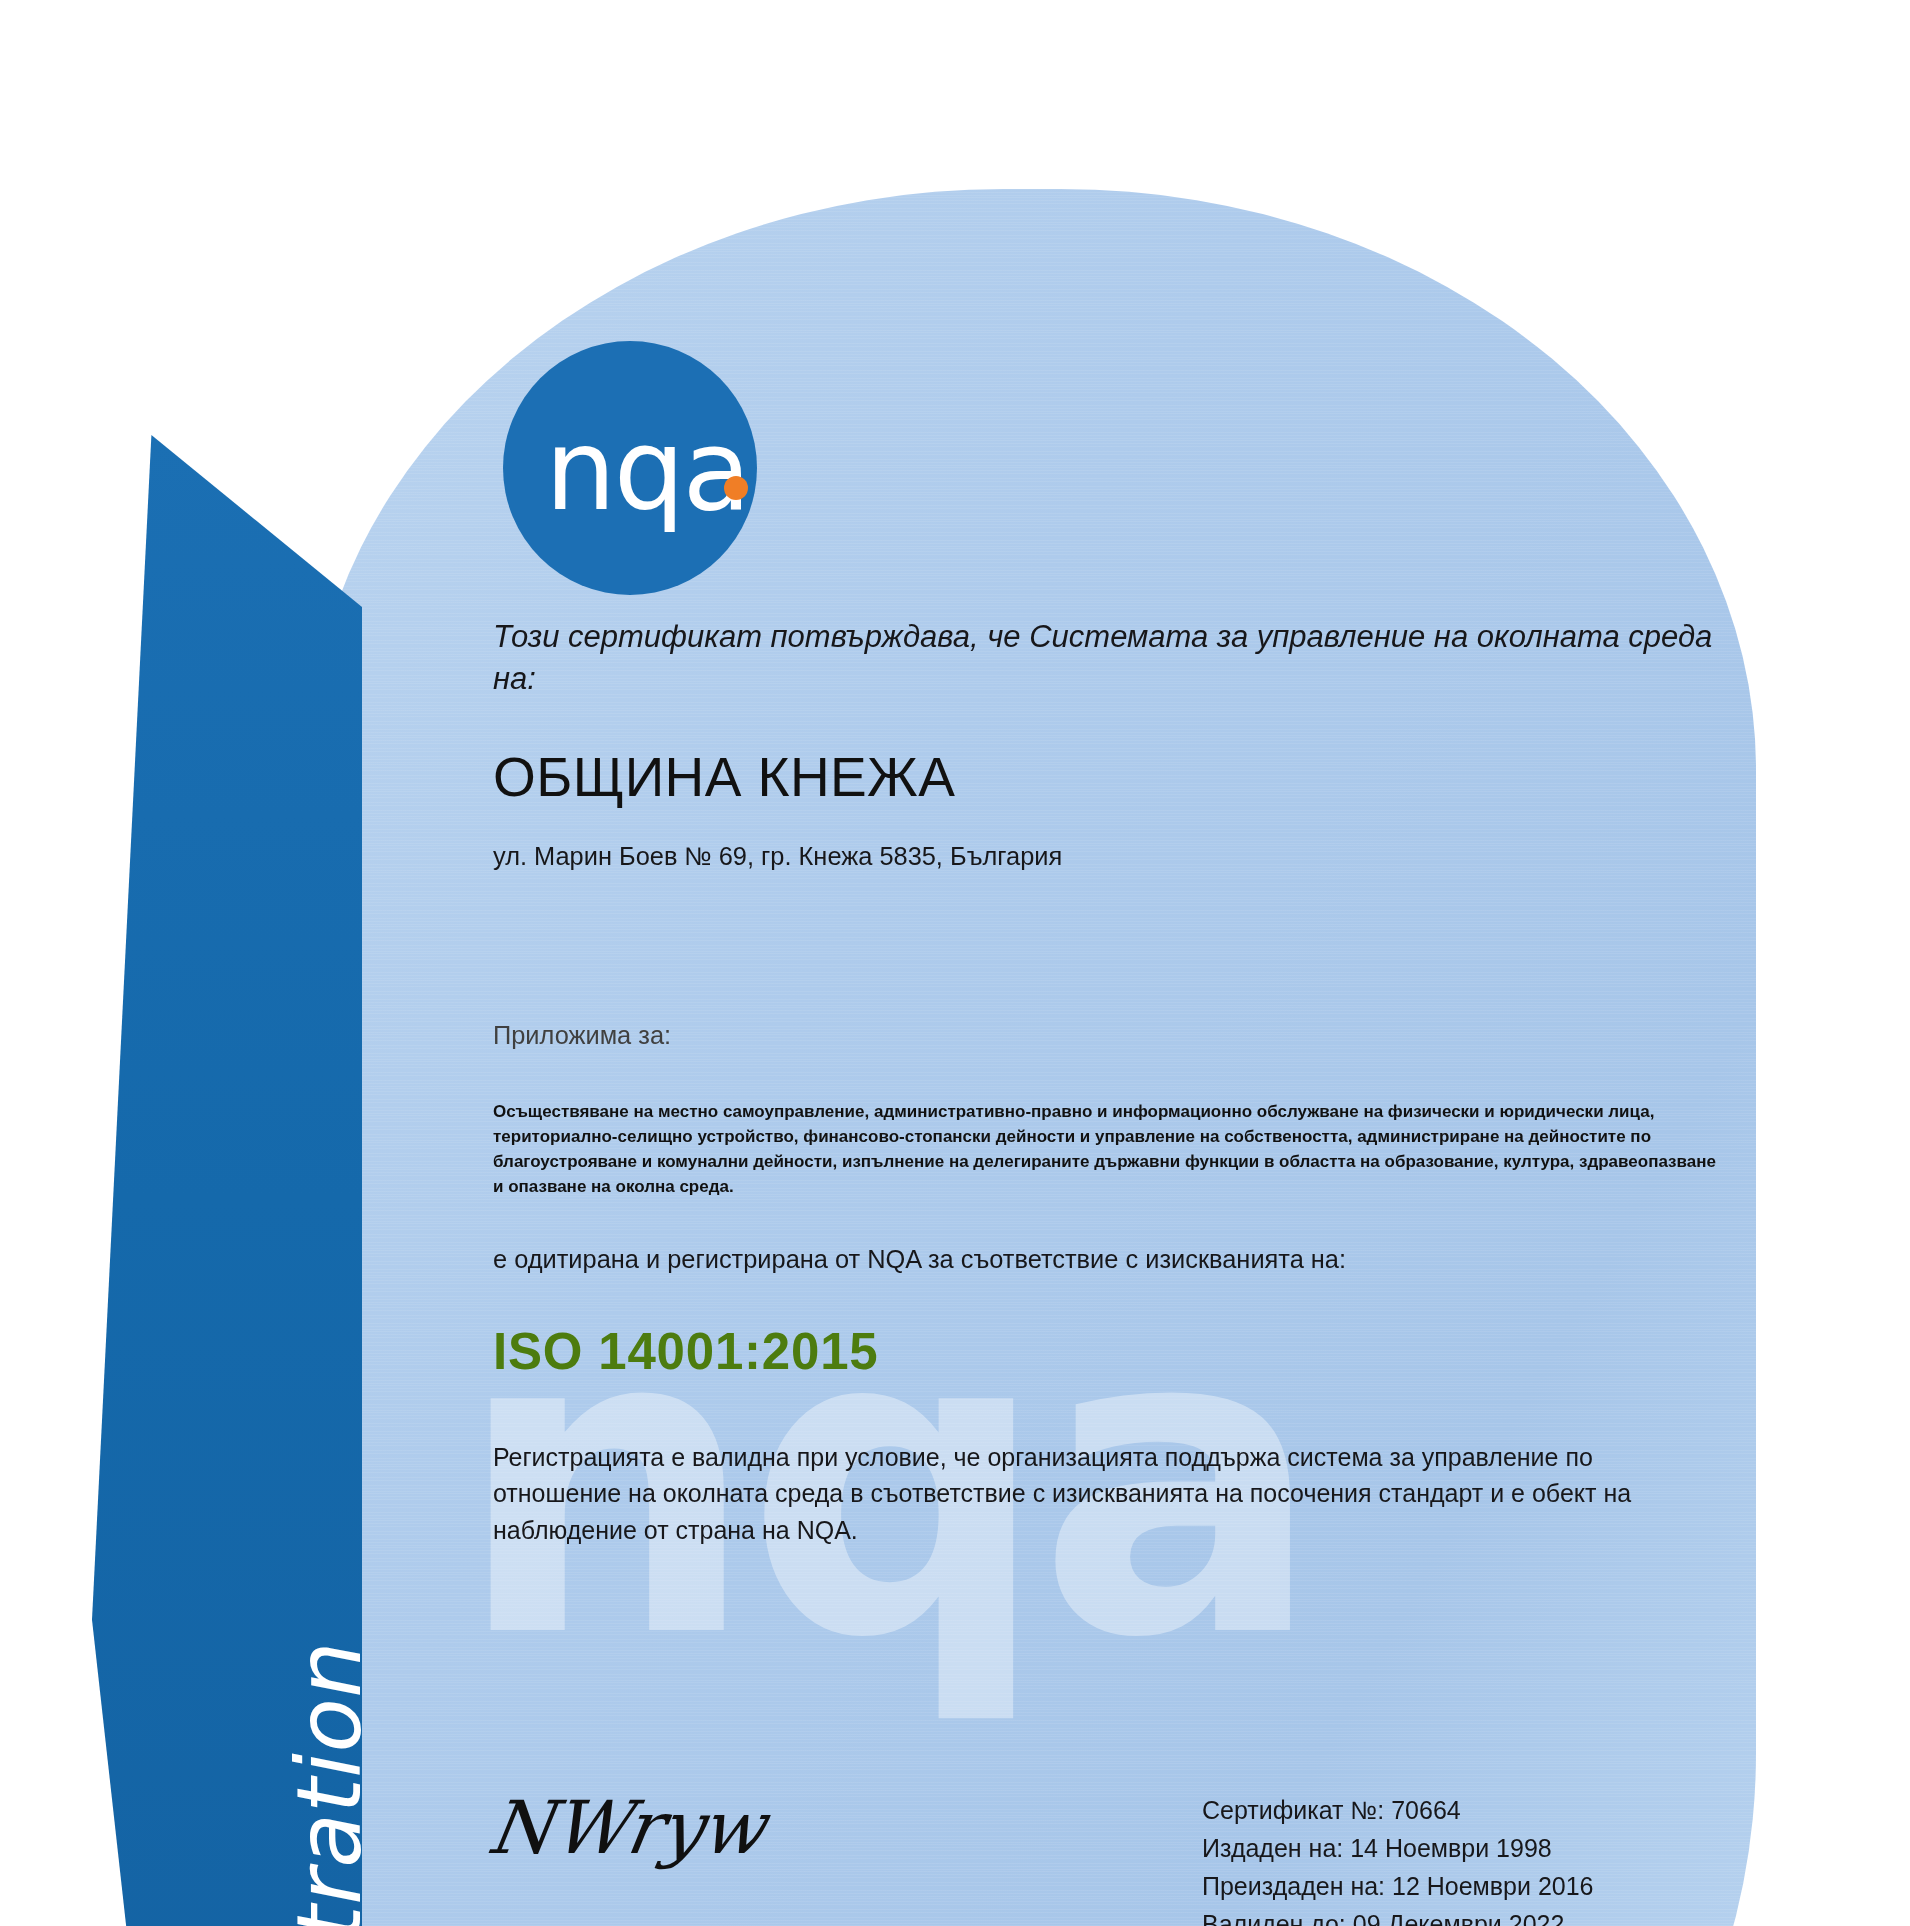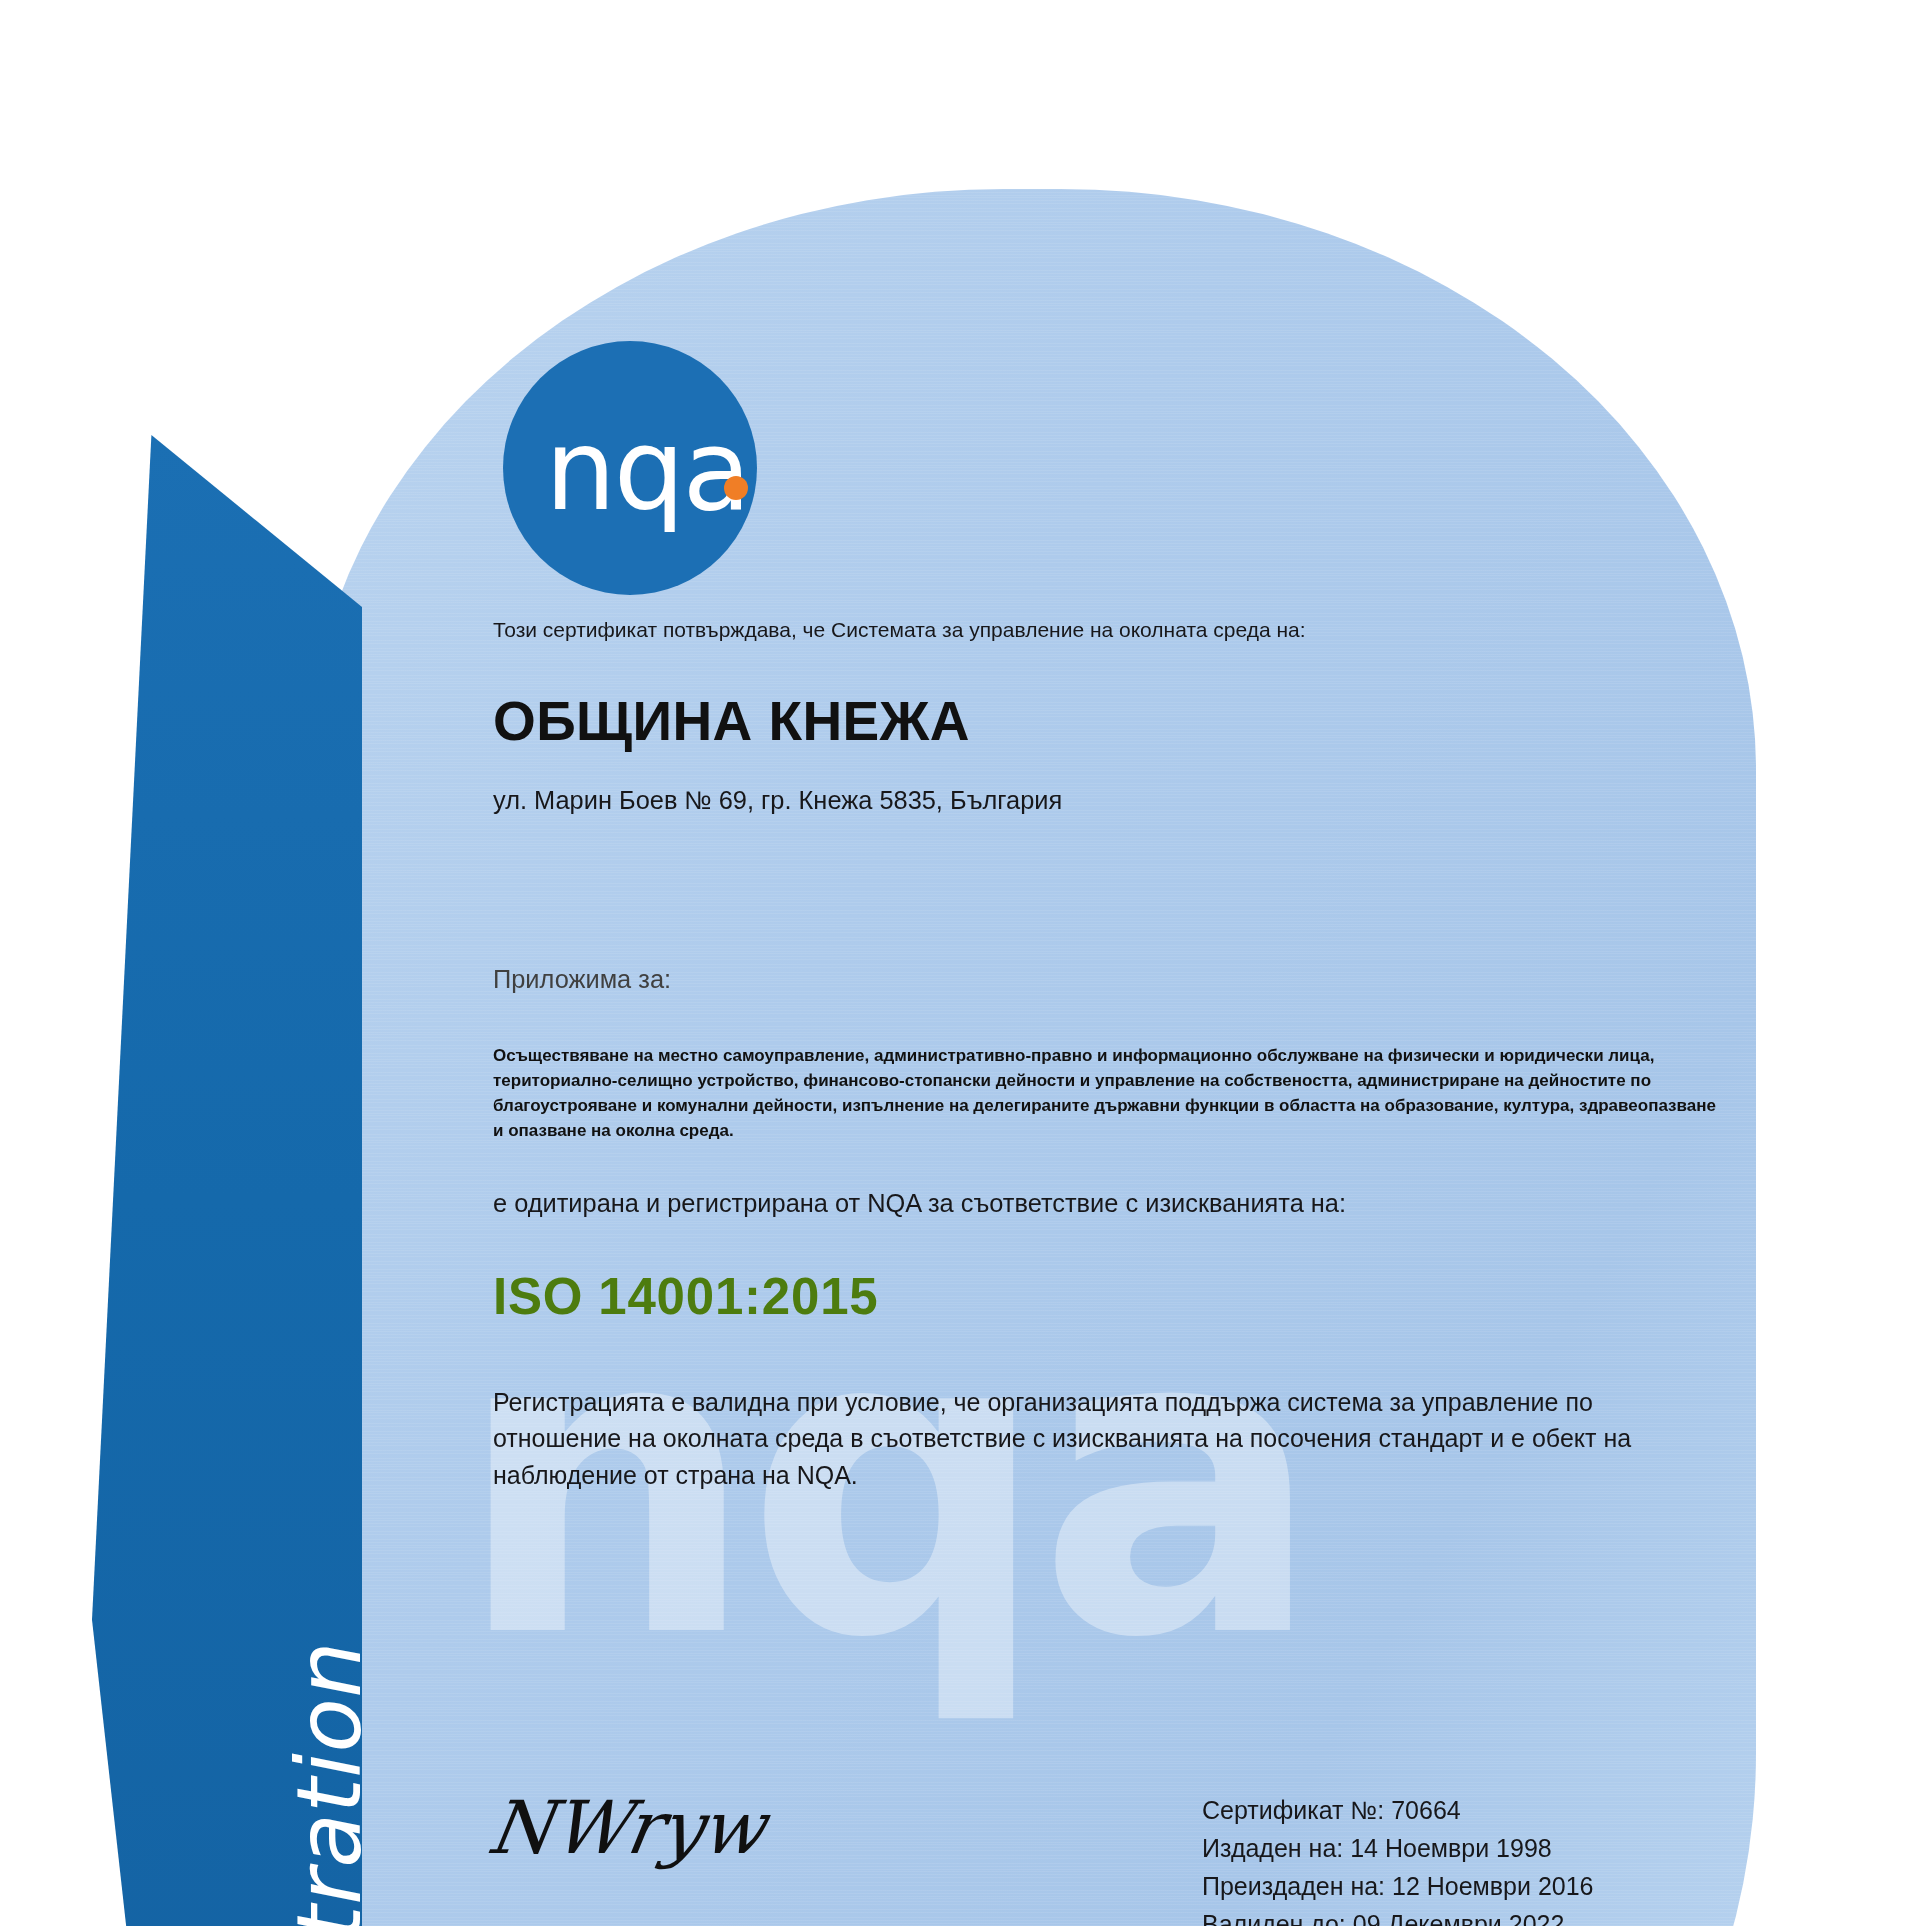--- a/index.html
+++ b/index.html
@@ -123,28 +123,29 @@
   }
 
   
   .content {
     position: absolute;
     left: 493px;
     top: 616px;
     width: 1225px;
   }
   .line-intro {
-    font-size: 21px;
+    font-size: 31px;
     line-height: 1.35;
     color: #17171a;
     margin: 0 0 45px 0;
+    font-style: italic;
   }
   .org-name {
     font-size: 55px;
-    font-weight: bold;
+    font-weight: normal;
     letter-spacing: 0.4px;
     margin: 0 0 33px 0;
     color: #111;
   }
   .org-address {
     font-size: 25.4px;
     margin: 0 0 150px 0;
     color: #17171a;
   }
   .applies-label {

